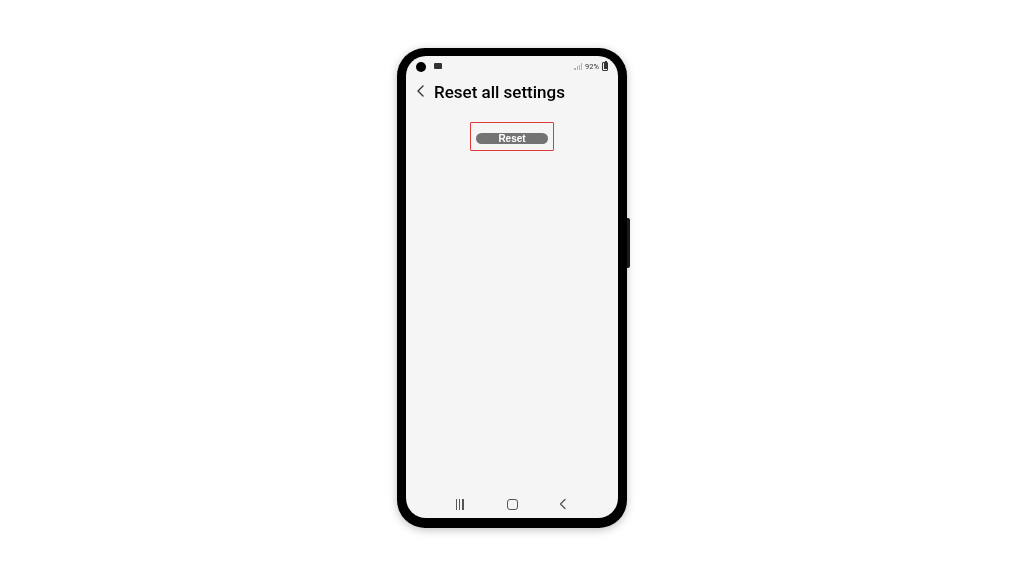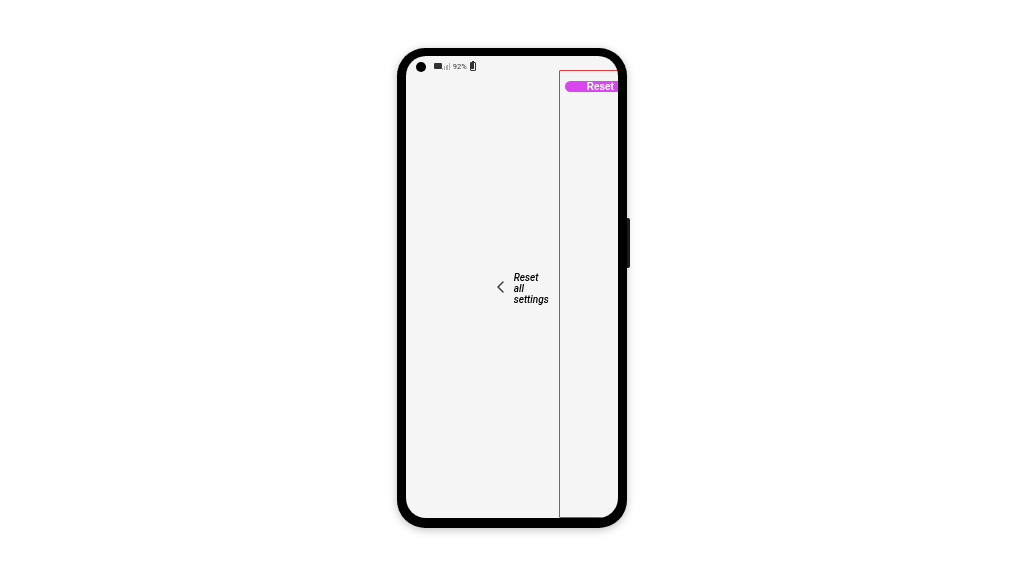--- a/index.html
+++ b/index.html
@@ -31,21 +31,21 @@
       border-radius: 0 2px 2px 0;
     }
     .screen {
       width: 100%;
       height: 100%;
       background: #f5f5f5;
       border-radius: 20px;
       overflow: hidden;
       position: relative;
       display: flex;
-      flex-direction: row;
+      flex-direction: column;
     }
     .status-bar {
       height: 18px;
       display: flex;
       align-items: center;
       justify-content: space-between;
       padding: 2px 10px 0 6px;
       font-size: 8px;
       color: #333;
       position: relative;
@@ -116,43 +116,42 @@
       background:#333;
     }
     .header {
       display: flex;
       align-items: center;
       padding: 8px 10px 6px 10px;
       gap: 8px;
     }
     .back-chevron { cursor: pointer; }
     .title {
-      font-size: 10px;
+      font-size: 17px;
       font-weight: 500;
       color: #000;
-      font-style: italic;
     }
     .description {
       padding: 4px 14px 0 14px;
       font-size: 9px;
       line-height: 1.45;
       color: #6f6f6f;
     }
     .button-wrap {
       display: flex;
       justify-content: center;
       margin-top: 14px;
     }
     .highlight-box {
       border: 1.5px solid #e03a3a;
       padding: 4px 5px;
       border-radius: 1px;
     }
     .reset-btn {
-      background: #d946ef;
+      background: #737373;
       color: #fff;
       border: none;
       border-radius: 14px;
       padding: 0 22px;
       font-size: 10px;
       font-weight: 600;
       cursor: pointer;
     }
     .nav-bar {
       margin-top: auto;

